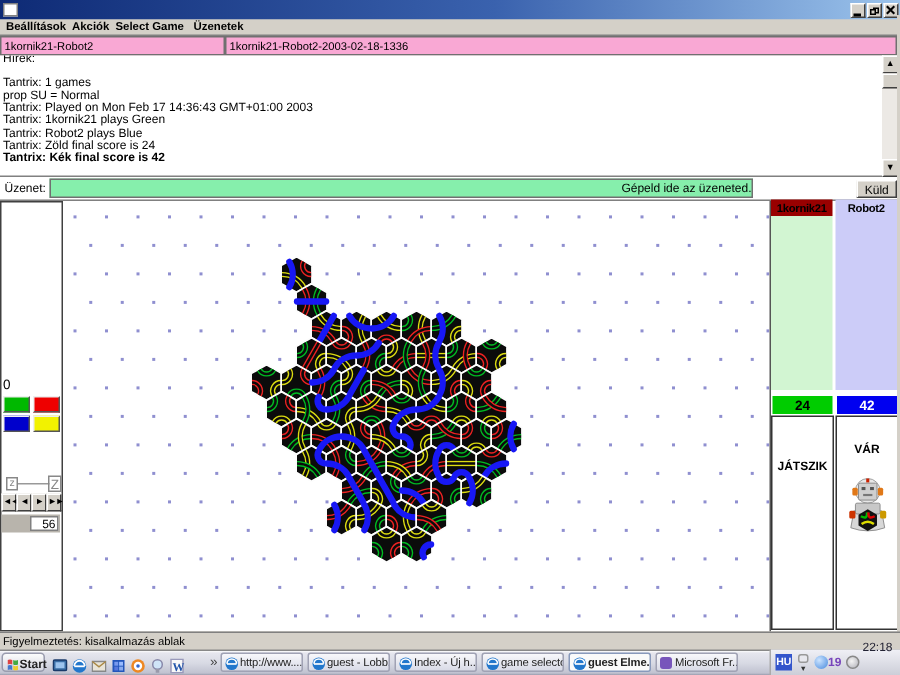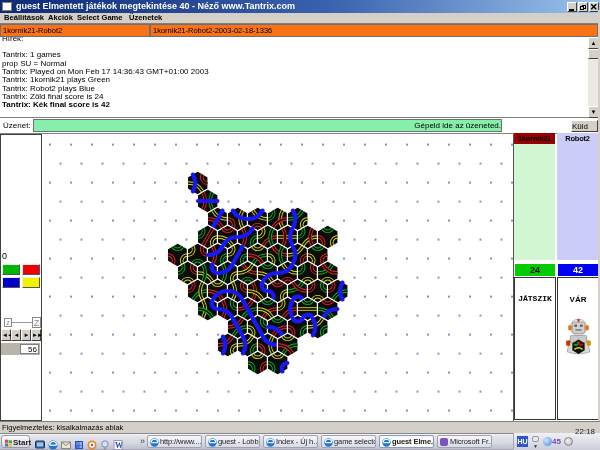--- a/index.html
+++ b/index.html
@@ -5,33 +5,33 @@
 .abs { position:absolute; }
 
 #title { left:0; top:0; width:600px; height:13px; background:linear-gradient(90deg,#0e2a75 0%,#3a62ae 55%,#9cc4ec 100%); color:#fff; font-weight:bold; font-size:9px; line-height:13px; }
 #ticon { left:2px; top:2px; width:10px; height:9px; background:#fff; border:1px solid #808080; }
 #ttext { left:16px; top:0px; }
 .wbtn { top:2px; width:10px; height:10px; background:#d4d0c8; border:1px solid; border-color:#fff #404040 #404040 #fff; color:#000; font-size:7px; font-weight:bold; text-align:center; line-height:9px; }
 
 #menu { left:0; top:13px; width:600px; height:11px; background:#d4d0c8; font-size:7.6px; font-weight:bold; color:#000; border-bottom:1px solid #808080; }
 #menu span { position:absolute; top:0px; }
 
-.field { top:24px; height:13px; background:#f97316; border:1px solid #707070; font-size:7.5px; line-height:11px; color:#000; padding-left:2px; white-space:nowrap; overflow:hidden; }
+.field { top:24px; height:13px; background:#f9a8d4; border:1px solid #707070; font-size:7.5px; line-height:11px; color:#000; padding-left:2px; white-space:nowrap; overflow:hidden; }
 
 #textarea { left:0; top:37px; width:600px; height:81px; background:#fff; border-bottom:1px solid #808080; overflow:hidden; font-size:8px; color:#000; }
 #textarea .ln { position:absolute; left:2px; white-space:nowrap; }
 
 #sb { left:588px; top:37px; width:11px; height:81px; background:#ece9e5; }
 .sbtn { left:588px; width:11px; height:12px; background:#d4d0c8; border:1px solid; border-color:#fff #404040 #404040 #fff; font-size:6px; text-align:center; line-height:10px; color:#000; }
 #sthumb { left:588px; top:49px; width:11px; height:10px; background:#d4d0c8; border:1px solid; border-color:#fff #404040 #404040 #fff; }
 
 #uzrow { left:0; top:118px; width:600px; height:15px; background:#fff; }
 #uzlabel { left:3px; top:121px; font-size:8px; color:#000; }
 #uzfield { left:33px; top:119px; width:469px; height:13px; border:1px solid #707070; background:#86efac; font-size:8px; line-height:12px; padding-left:3px; color:#000;text-align:right; }
-#kuld { left:571px; top:120px; width:27px; height:12px; background:#d4d0c8; border:1px solid; border-color:#fff #404040 #404040 #fff; font-size:8px; text-align:left; line-height:11px; color:#000; }
+#kuld { left:571px; top:120px; width:27px; height:12px; background:#d4d0c8; border:1px solid; border-color:#fff #404040 #404040 #fff; font-size:8px; text-align:center; line-height:11px; color:#000; }
 
 #main { left:0; top:133px; width:600px; height:288px; background:#fff; border-top:1px solid #808080; }
 
 #lstrip { left:0px; top:134px; width:42px; height:287px; background:#fff; border:1px solid #404040; }
 #zerol { left:2px; top:251px; font-size:9px; color:#000; }
 .cbtn { width:18px; height:11px; border:1px solid; border-color:#eee #555 #555 #eee; }
 .navb { top:329px; width:10px; height:12px; background:#d4d0c8; border:1px solid; border-color:#fff #404040 #404040 #fff; font-size:6px; color:#000; text-align:center; line-height:10px; letter-spacing:-1px; }
 #numf { left:1px; top:343px; width:39px; height:12px; background:#b8b4ac; }
 #numv { left:20px; top:344px; width:19px; height:10px; background:#fff; border:1px solid #808080; font-size:8px; text-align:right; line-height:10px; padding-right:1px; color:#000; }
 
@@ -51,21 +51,20 @@
 
 #taskbar { left:0; top:433px; width:600px; height:17px; background:linear-gradient(180deg,#fdfdfd 0%,#e6e6ee 8%,#d8dae4 50%,#c0c2d0 92%,#9b9dae 100%); border-top:1px solid #888; }
 #startb { left:1px; top:435px; width:29px; height:13px; background:linear-gradient(180deg,#fcfcfc,#d4d6e0); border:1px solid #9a9cae; border-radius:3px; font-size:8px; font-weight:bold; color:#222; }
 .tbtn { top:435px; width:55px; height:13px; background:linear-gradient(180deg,#f8f8fb,#d8dae6); border:1px solid #a0a2b4; border-radius:2px; font-size:7.5px; letter-spacing:-0.1px; color:#222; line-height:12px; white-space:nowrap; overflow:hidden; }
 #tray { left:513px; top:433px; width:87px; height:17px; background:linear-gradient(180deg,#f0f0f6,#ccced8); border-left:1px solid #aaa; }
 #clock { left:575px; top:427px; font-size:8px; color:#223; }
 </style></head>
 <body>
 <div class="abs" id="title">
     <div class="abs" id="ticon"></div>
-    <div class="abs" id="ttext">guest Elmentett játékok megtekintése 40 - Néző www.Tantrix.com</div>
 <div class="abs wbtn" style="left:567px;">
       <i style="position:absolute;left:1px;top:6px;width:5px;height:1.6px;background:#000;"></i>
     </div>
     <div class="abs wbtn" style="left:578px;">
       <i style="position:absolute;left:2.5px;top:1.5px;width:4px;height:4px;border:1px solid #000;border-top-width:1.6px;"></i>
       <i style="position:absolute;left:1px;top:3px;width:4px;height:4px;border:1px solid #000;border-top-width:1.6px;background:#d4d0c8;"></i>
     </div>
     <div class="abs wbtn" style="left:589px;">
       <svg width="8" height="8" style="position:absolute;left:0px;top:0px;">
         <path d="M1.2 1.2 L6.2 6.2 M6.2 1.2 L1.2 6.2" stroke="#000" stroke-width="1.4"></path>
@@ -811,21 +810,21 @@
 <div class="abs" id="numf"></div>
 <div class="abs" id="numv">56</div>
 <div class="abs" id="rpanel"></div>
 <div class="abs rh" id="rh1">1kornik21</div>
 <div class="abs rh" id="rh2">Robot2</div>
 <div class="abs" id="rp1"></div>
 <div class="abs" id="rp2"></div>
 <div class="abs" id="sc1">24</div>
 <div class="abs" id="sc2">42</div>
 <div class="abs stcell" style="left:514px; width:42px;">
-    <div style="margin-top:16px;font-family:Liberation Mono, monospace;">JÁTSZIK</div>
+    <div style="margin-top:28px;">JÁTSZIK</div>
   </div>
 <div class="abs stcell" style="left:557px; width:42px;">
     <div style="margin-top:17px;">VÁR</div>
     <svg width="27" height="39" viewBox="0 0 26 38" style="position:absolute;left:7px;top:40px;">
 <ellipse cx="13" cy="9" rx="8" ry="8" fill="#e8e8e8" stroke="#999" stroke-width="0.6"></ellipse>
 <rect x="3" y="7" width="3.5" height="5" rx="1" fill="#e07818"></rect>
 <rect x="19.5" y="7" width="3.5" height="5" rx="1" fill="#e07818"></rect>
 <rect x="7" y="4" width="12" height="11" rx="1" fill="#cfcfcf" stroke="#888" stroke-width="0.6"></rect>
 <rect x="9" y="6.5" width="2.5" height="2" fill="#555"></rect>
       <rect x="14.5" y="6.5" width="2.5" height="2" fill="#555"></rect>
@@ -929,15 +928,15 @@
   </div>
 <div class="abs tbtn" style="left:437px; ">
     <span style="position:absolute;left:2px;top:2px;width:8px;height:8px;background:#7755bb;border-radius:2px;"></span>
     <span style="position:absolute;left:12px;top:0px;">Microsoft Fr...</span>
   </div>
 <div class="abs" id="tray"></div>
 <div class="abs" style="left:517px; top:436px; width:11px; height:11px; background:#3355cc; color:#fff; font-size:7px; font-weight:bold; text-align:center; line-height:11px;">HU</div>
 <div class="abs" style="left:532px; top:436px; width:7px; height:6px; background:#e8e8ee; border:1px solid #999; border-radius:2px;"></div>
 <div class="abs" style="left:533px; top:443px; font-size:5px; color:#333;">▼</div>
 <div class="abs" style="left:543px; top:437px; width:9px; height:9px; border-radius:50%; background:radial-gradient(circle at 35% 35%, #cce4ff, #4488dd);"></div>
-<div class="abs" style="left:552px; top:437px; font-size:8px; font-weight:bold; color:#7744bb;">45</div>
+<div class="abs" style="left:552px; top:437px; font-size:8px; font-weight:bold; color:#7744bb;">19</div>
 <div class="abs" style="left:564px; top:437px; width:9px; height:9px; border-radius:50%; background:radial-gradient(circle at 40% 40%, #f4f4f4, #b0b0b8); border:1px solid #888;"></div>
 <div class="abs" id="clock">22:18</div>
 
 </body></html>

